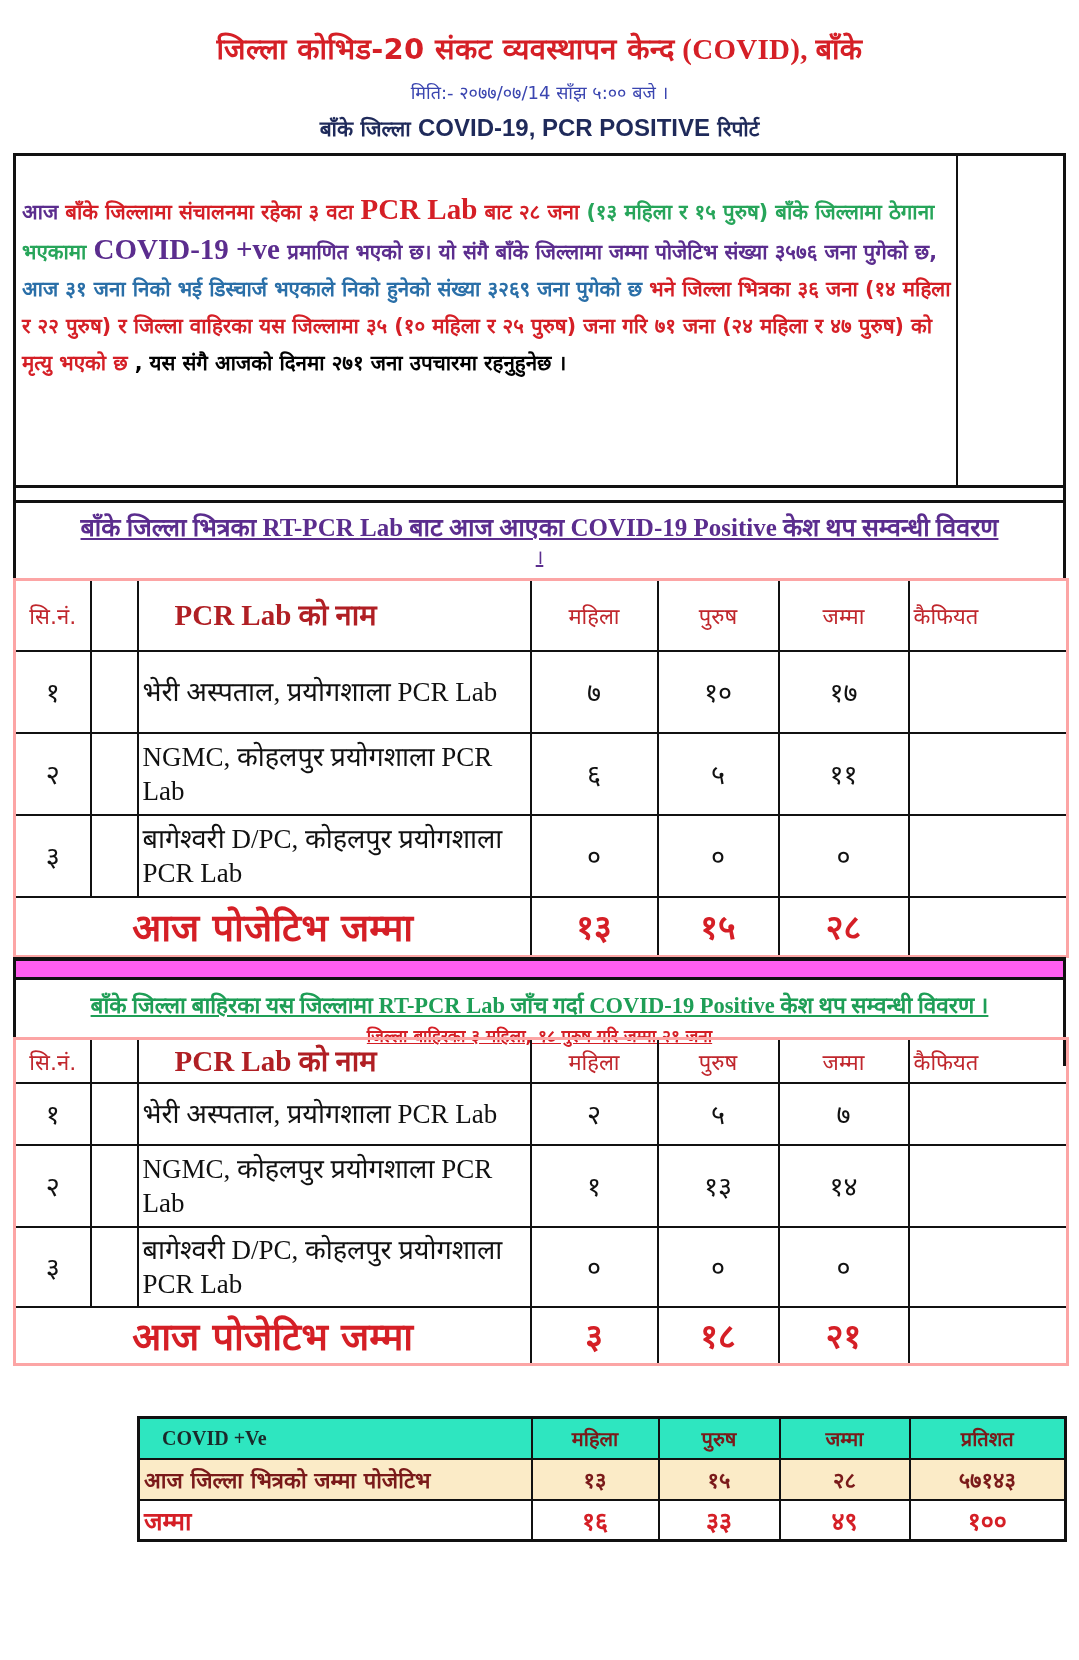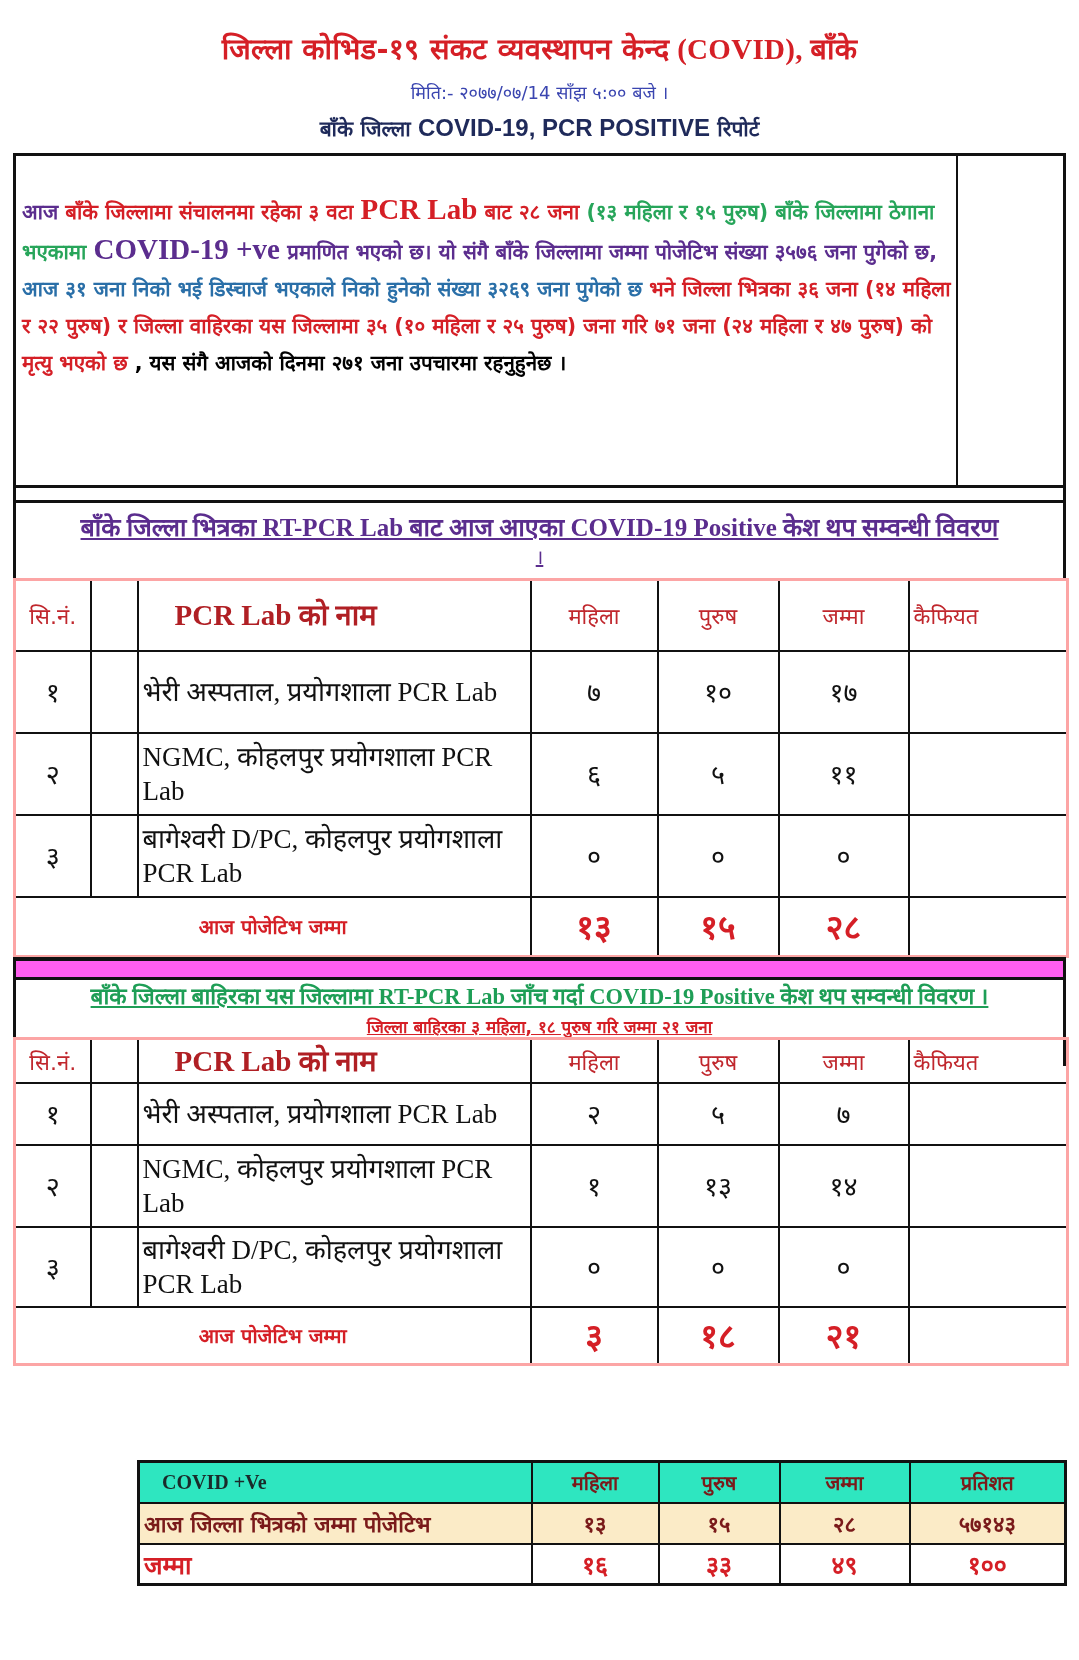--- a/index.html
+++ b/index.html
@@ -29,44 +29,44 @@
   .sec1-caption { position: absolute; left: 13px; top: 503px; width: 1053px; height: 77px; border-left: 3px solid #111; border-right: 3px solid #111; text-align: center; }
   .sec1-caption .cap { display: block; padding-top: 6px; font-family: "Liberation Serif", serif; font-size: 25px; color: #5b2d8e; text-decoration: underline; white-space: nowrap; font-weight: bold; }
   .sec1-caption .bang { display: block; font-size: 20px; color: #5b2d8e; text-decoration: underline; }
 
   table.lab { position: absolute; left: 13px; border-collapse: collapse; width: 1053px; table-layout: fixed; }
   table.lab td { border: 2px solid #111; text-align: center; vertical-align: middle; font-size: 27px; }
   table.lab td.name { text-align: left; padding-left: 4px; font-family: "Liberation Serif", serif; font-size: 27px; line-height: 34px; }
   table.lab .head td { color: #c0272d; font-size: 22px; }
   table.lab .head td.name { font-weight: bold; font-size: 29px; color: #b01f24; padding-left: 36px; }
   table.lab .total td { color: #d51f26; font-weight: bold; font-size: 34px; }
-  table.lab .total td.label { font-size: 20px; text-align: center; }
+  table.lab .total td.label { font-size: 38px; text-align: center; }
   table.lab { border: 3px solid #fca5a5; }
 
   .pink-bar { position: absolute; left: 13px; top: 957px; width: 1053px; height: 23px; background: #ff5ef0; border: 3px solid #111; border-top-width: 4px; }
 
   .sec2-caption { position: absolute; left: 13px; top: 980px; width: 1053px; height: 86px; border-left: 3px solid #111; border-right: 3px solid #111; text-align: center; }
-  .sec2-caption .cap { display: block; padding-top: 0; font-family: "Liberation Serif", serif; font-size: 22.5px; color: #1e9e56; text-decoration: underline; white-space: nowrap; font-weight: bold; }
+  .sec2-caption .cap { display: block; padding-top: 9px; font-family: "Liberation Serif", serif; font-size: 22.5px; color: #1e9e56; text-decoration: underline; white-space: nowrap; font-weight: bold; }
   .sec2-caption .sub { display: block; padding-top: 4px; font-size: 17px; color: #d51f26; text-decoration: underline; font-weight: bold; }
 
   
-  table.sum { position: absolute; left: 137px; top: 1460px; width: 927px; border-collapse: collapse; table-layout: fixed; border: 3px solid #111; }
+  table.sum { position: absolute; left: 137px; top: 1416px; width: 927px; border-collapse: collapse; table-layout: fixed; border: 3px solid #111; }
   table.sum td { border: 2px solid #111; text-align: center; font-size: 22px; height: 41px; font-weight: bold; }
   table.sum tr.h td { background: #2ee6c0; color: #7a1a1a; font-size: 20px; }
   table.sum tr.h td.first { text-align: left; padding-left: 22px; font-family: "Liberation Serif", serif; color: #1a2a2a; }
   table.sum tr.r1 td { background: #fbebc7; color: #7a1a1a; }
   table.sum tr.r2 td { background: #cfe6b9; color: #7a1a1a; }
   table.sum td.first { text-align: left; padding-left: 4px; }
   table.sum tr.r3 td { background: #ffffff; color: #d51f26; font-size: 25px; }
 </style>
 </head>
 <body>
 
 <div class="hdr-title">
-  <span>जिल्ला कोभिड-१९ संकट व्यवस्थापन केन्द</span><span class="latin"> (COVID), </span><span>बाँके</span>
+  <span>जिल्ला कोभिड-20 संकट व्यवस्थापन केन्द</span><span class="latin"> (COVID), </span><span>बाँके</span>
 </div>
 <div class="hdr-date">मिति:- २०७७/०७/14 साँझ ५:०० बजे ।</div>
 <div class="hdr-sub">
   <span>बाँके जिल्ला </span><span class="big">COVID-19, PCR POSITIVE</span><span>  रिपोर्ट</span>
 </div>
 
 <div class="summary-box">
   <div class="divider"></div>
   <div class="summary-text">
     <span class="c-purple">आज </span><span class="c-red">बाँके जिल्लामा संचालनमा रहेका ३ वटा </span><span class="c-red big-serif">PCR Lab</span><span class="c-red"> बाट २८ जना </span><span class="c-green">(१३ महिला र १५ पुरुष) बाँके जिल्लामा ठेगाना भएकामा </span><span class="c-purple big-serif"> COVID-19 +ve </span><span class="c-purple"> प्रमाणित भएको छ। यो संगै बाँके जिल्लामा जम्मा पोजेटिभ संख्या ३५७६ जना पुगेको छ, </span><span class="c-blue">आज ३१ जना निको भई डिस्चार्ज भएकाले निको हुनेको संख्या ३२६९ जना पुगेको छ </span><span class="c-red">भने जिल्ला भित्रका ३६ जना (१४ महिला र २२ पुरुष)  र जिल्ला वाहिरका यस जिल्लामा ३५ (१० महिला र २५ पुरुष) जना गरि ७१ जना  (२४ महिला र ४७ पुरुष) को मृत्यु भएको छ </span><span class="c-navy">, यस संगै आजको दिनमा २७१ जना उपचारमा रहनुहुनेछ ।</span>

